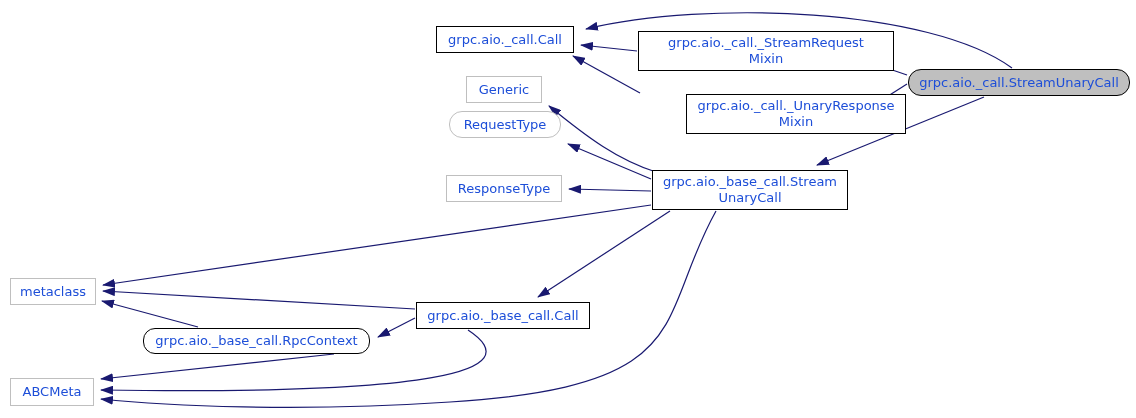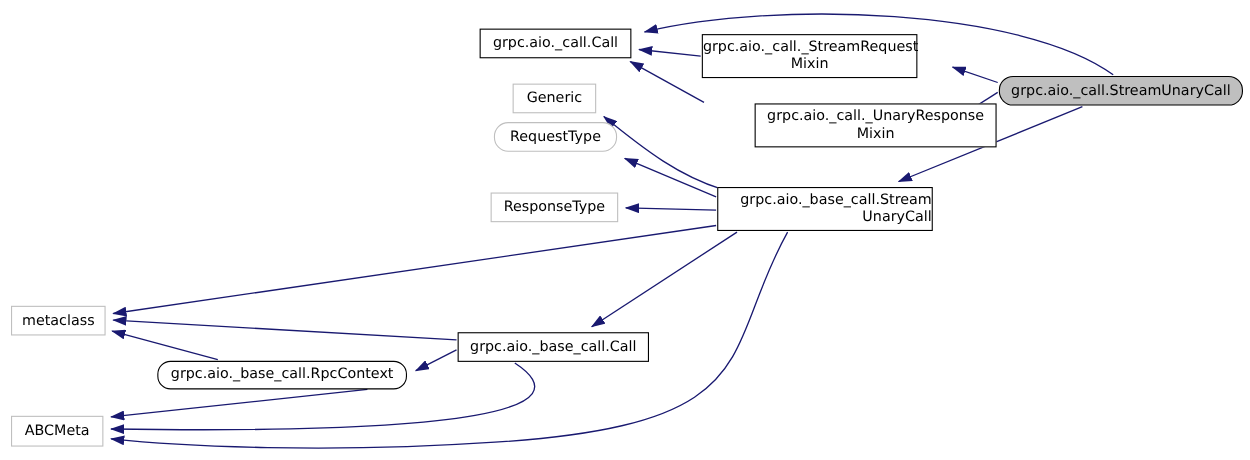--- a/index.html
+++ b/index.html
@@ -9,41 +9,41 @@
     background:#ffffff;
     font-family:"DejaVu Sans","Liberation Sans",sans-serif;
     overflow:hidden;
   }
   #edges{position:absolute;left:0;top:0;width:1136px;height:418px;}
   .node{
     position:absolute;
     box-sizing:border-box;
     background:#ffffff;
     border:1px solid #000000;
-    color:#000000;
+    color:#1d4ed8;
     font-size:13px;
     line-height:16px;
     text-align:center;
     display:flex;
     flex-direction:column;
     justify-content:center;
     white-space:nowrap;
     z-index:2;
   }
   .node.external{border:1px solid #bfbfbf;}
   .node.selected{background:#bfbfbf;border:1.5px solid #000000;}
   
   #n-call-call            {left:436px;top:26px; width:138px;height:27px;}
-  #n-stream-request-mixin {left:638px;top:31px; width:196px;height:40px;}
+  #n-stream-request-mixin {left:638px;top:31px; width:256px;height:40px;}
   #n-current              {left:908px;top:69px; width:222px;height:27px;border-radius:13px;}
   #n-generic              {left:466px;top:76px; width:76px; height:27px;}
   #n-unary-response-mixin {left:638px;top:94px; width:220px;height:40px;margin-left:48px;}
   #n-request-type         {left:449px;top:111px;width:112px;height:27px;border-radius:13px;}
   #n-response-type        {left:446px;top:175px;width:116px;height:27px;}
-  #n-base-suc             {left:652px;top:170px;width:196px;height:40px;text-align:right;}
+  #n-base-suc             {left:652px;top:170px;width:196px;height:40px;}
   #n-metaclass            {left:10px; top:278px;width:86px; height:27px;}
   #n-base-call            {left:416px;top:302px;width:174px;height:27px;}
   #n-rpc-context          {left:143px;top:328px;width:227px;height:26px;border-radius:12px;}
   #n-abcmeta              {left:10px; top:378px;width:84px; height:28px;}
   .edge{fill:none;stroke:#191970;stroke-width:1.2px;}
 </style>
 </head>
 <body>
 
 <div id="canvas">

